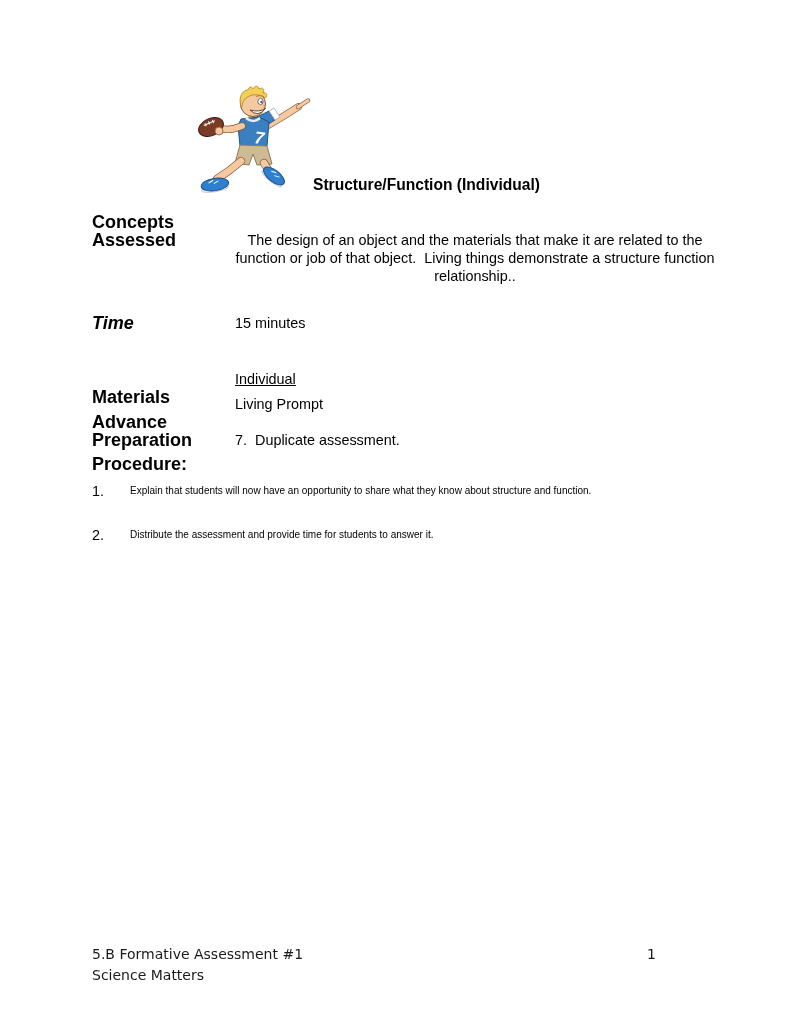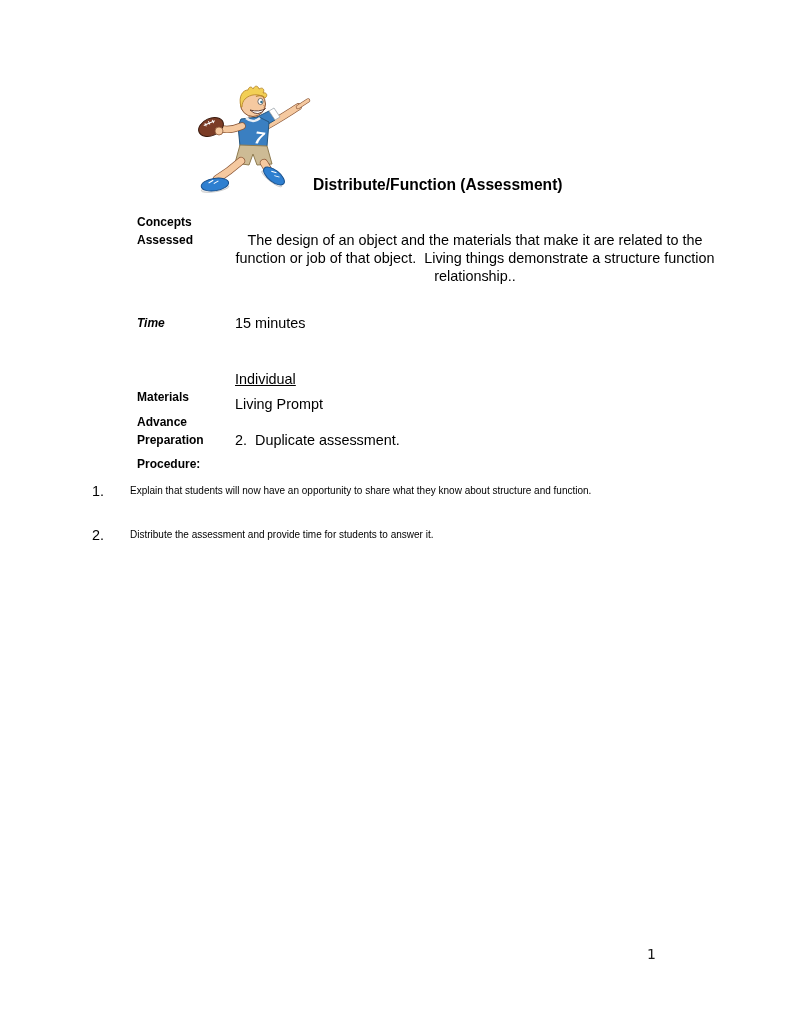--- a/index.html
+++ b/index.html
@@ -8,21 +8,21 @@
     --shirt:#3A7FC1; --shirtDark:#24567F; --shorts:#CDBB95; --shortsDark:#8F7B4F;
     --football:#7B3C26; --footballDark:#38180C; --shoe:#2E7FD0; --shoeDark:#174F8C;
   }
   .page{
     position:relative;width:798px;height:1028px;background:#ffffff;
     font-family:"Liberation Sans",sans-serif;color:#000;overflow:hidden;margin:0 auto;
   }
   .abs{position:absolute;}
   .illustration{left:197px;top:84px;width:116px;height:112px;}
   .doc-title{left:313px;top:176px;font-size:15.6px;font-weight:bold;white-space:nowrap;}
-  .label{left:92px;font-weight:bold;font-size:12px;line-height:18px;white-space:nowrap;margin-left:45px;}
+  .label{left:92px;font-weight:bold;font-size:18px;line-height:18px;white-space:nowrap;}
   .val{left:235px;font-size:14.4px;line-height:18px;white-space:pre-wrap;}
   .concepts-label{top:213px;}
   .concepts-text{top:231px;width:480px;text-align:center;}
   .time-label{top:314px;font-style:italic;}
   .time-value{top:314px;}
   .materials-label{top:388px;}
   .materials-heading{top:370px;text-decoration:underline;}
   .materials-item{top:395px;}
   .advprep-label{top:413px;}
   .advprep-value{top:431px;}
@@ -98,44 +98,48 @@
       <ellipse cx="18" cy="100.5" rx="13.8" ry="6.2" fill="var(--shoe)" stroke="var(--shoeDark)" stroke-width="1"></ellipse>
       <path d="M12,98 l5,-2 M17,99.5 l5,-2" stroke="#ffffff" stroke-width="1" fill="none"></path>
     </g>
     <g transform="rotate(38 77 92)">
       <ellipse cx="77" cy="95.6" rx="12.6" ry="2.9" fill="#ededed" stroke="#b5b5b5" stroke-width="0.6"></ellipse>
       <ellipse cx="77" cy="92" rx="12.4" ry="5.8" fill="var(--shoe)" stroke="var(--shoeDark)" stroke-width="1"></ellipse>
       <path d="M72,90 l5,-2 M77,91.5 l5,-2" stroke="#ffffff" stroke-width="1" fill="none"></path>
     </g>
   </svg>
 
-  <div class="abs doc-title">Distribute/Function (Assessment)</div>
+  <div class="abs doc-title">Structure/Function (Individual)</div>
 
   <div class="abs label concepts-label">
     <div>Concepts</div>
     <div>Assessed</div>
   </div>
   <div class="abs val concepts-text">The design of an object and the materials that make it are related to the function or job of that object.  Living things demonstrate a structure function relationship..</div>
 
   <div class="abs label time-label">Time</div>
   <div class="abs val time-value">15 minutes</div>
 
   <div class="abs label materials-label">Materials</div>
   <div class="abs val materials-heading">Individual</div>
   <div class="abs val materials-item">Living Prompt</div>
 
   <div class="abs label advprep-label">
     <div>Advance</div>
     <div>Preparation</div>
   </div>
-  <div class="abs val advprep-value">2.  Duplicate assessment.</div>
+  <div class="abs val advprep-value">7.  Duplicate assessment.</div>
 
   <div class="abs label procedure-label">Procedure:</div>
 
   <div class="abs step-num step1">1.</div>
   <div class="abs step-text step1">Explain that students will now have an opportunity to share what they know about structure and function.</div>
 
   <div class="abs step-num step2">2.</div>
   <div class="abs step-text step2">Distribute the assessment and provide time for students to answer it.</div>
 
+  <div class="abs footer">
+    <div>5.B Formative Assessment #1</div>
+    <div>Science Matters</div>
+  </div>
   <div class="abs page-number">1</div>
 
 </div>
 
 </body></html>

